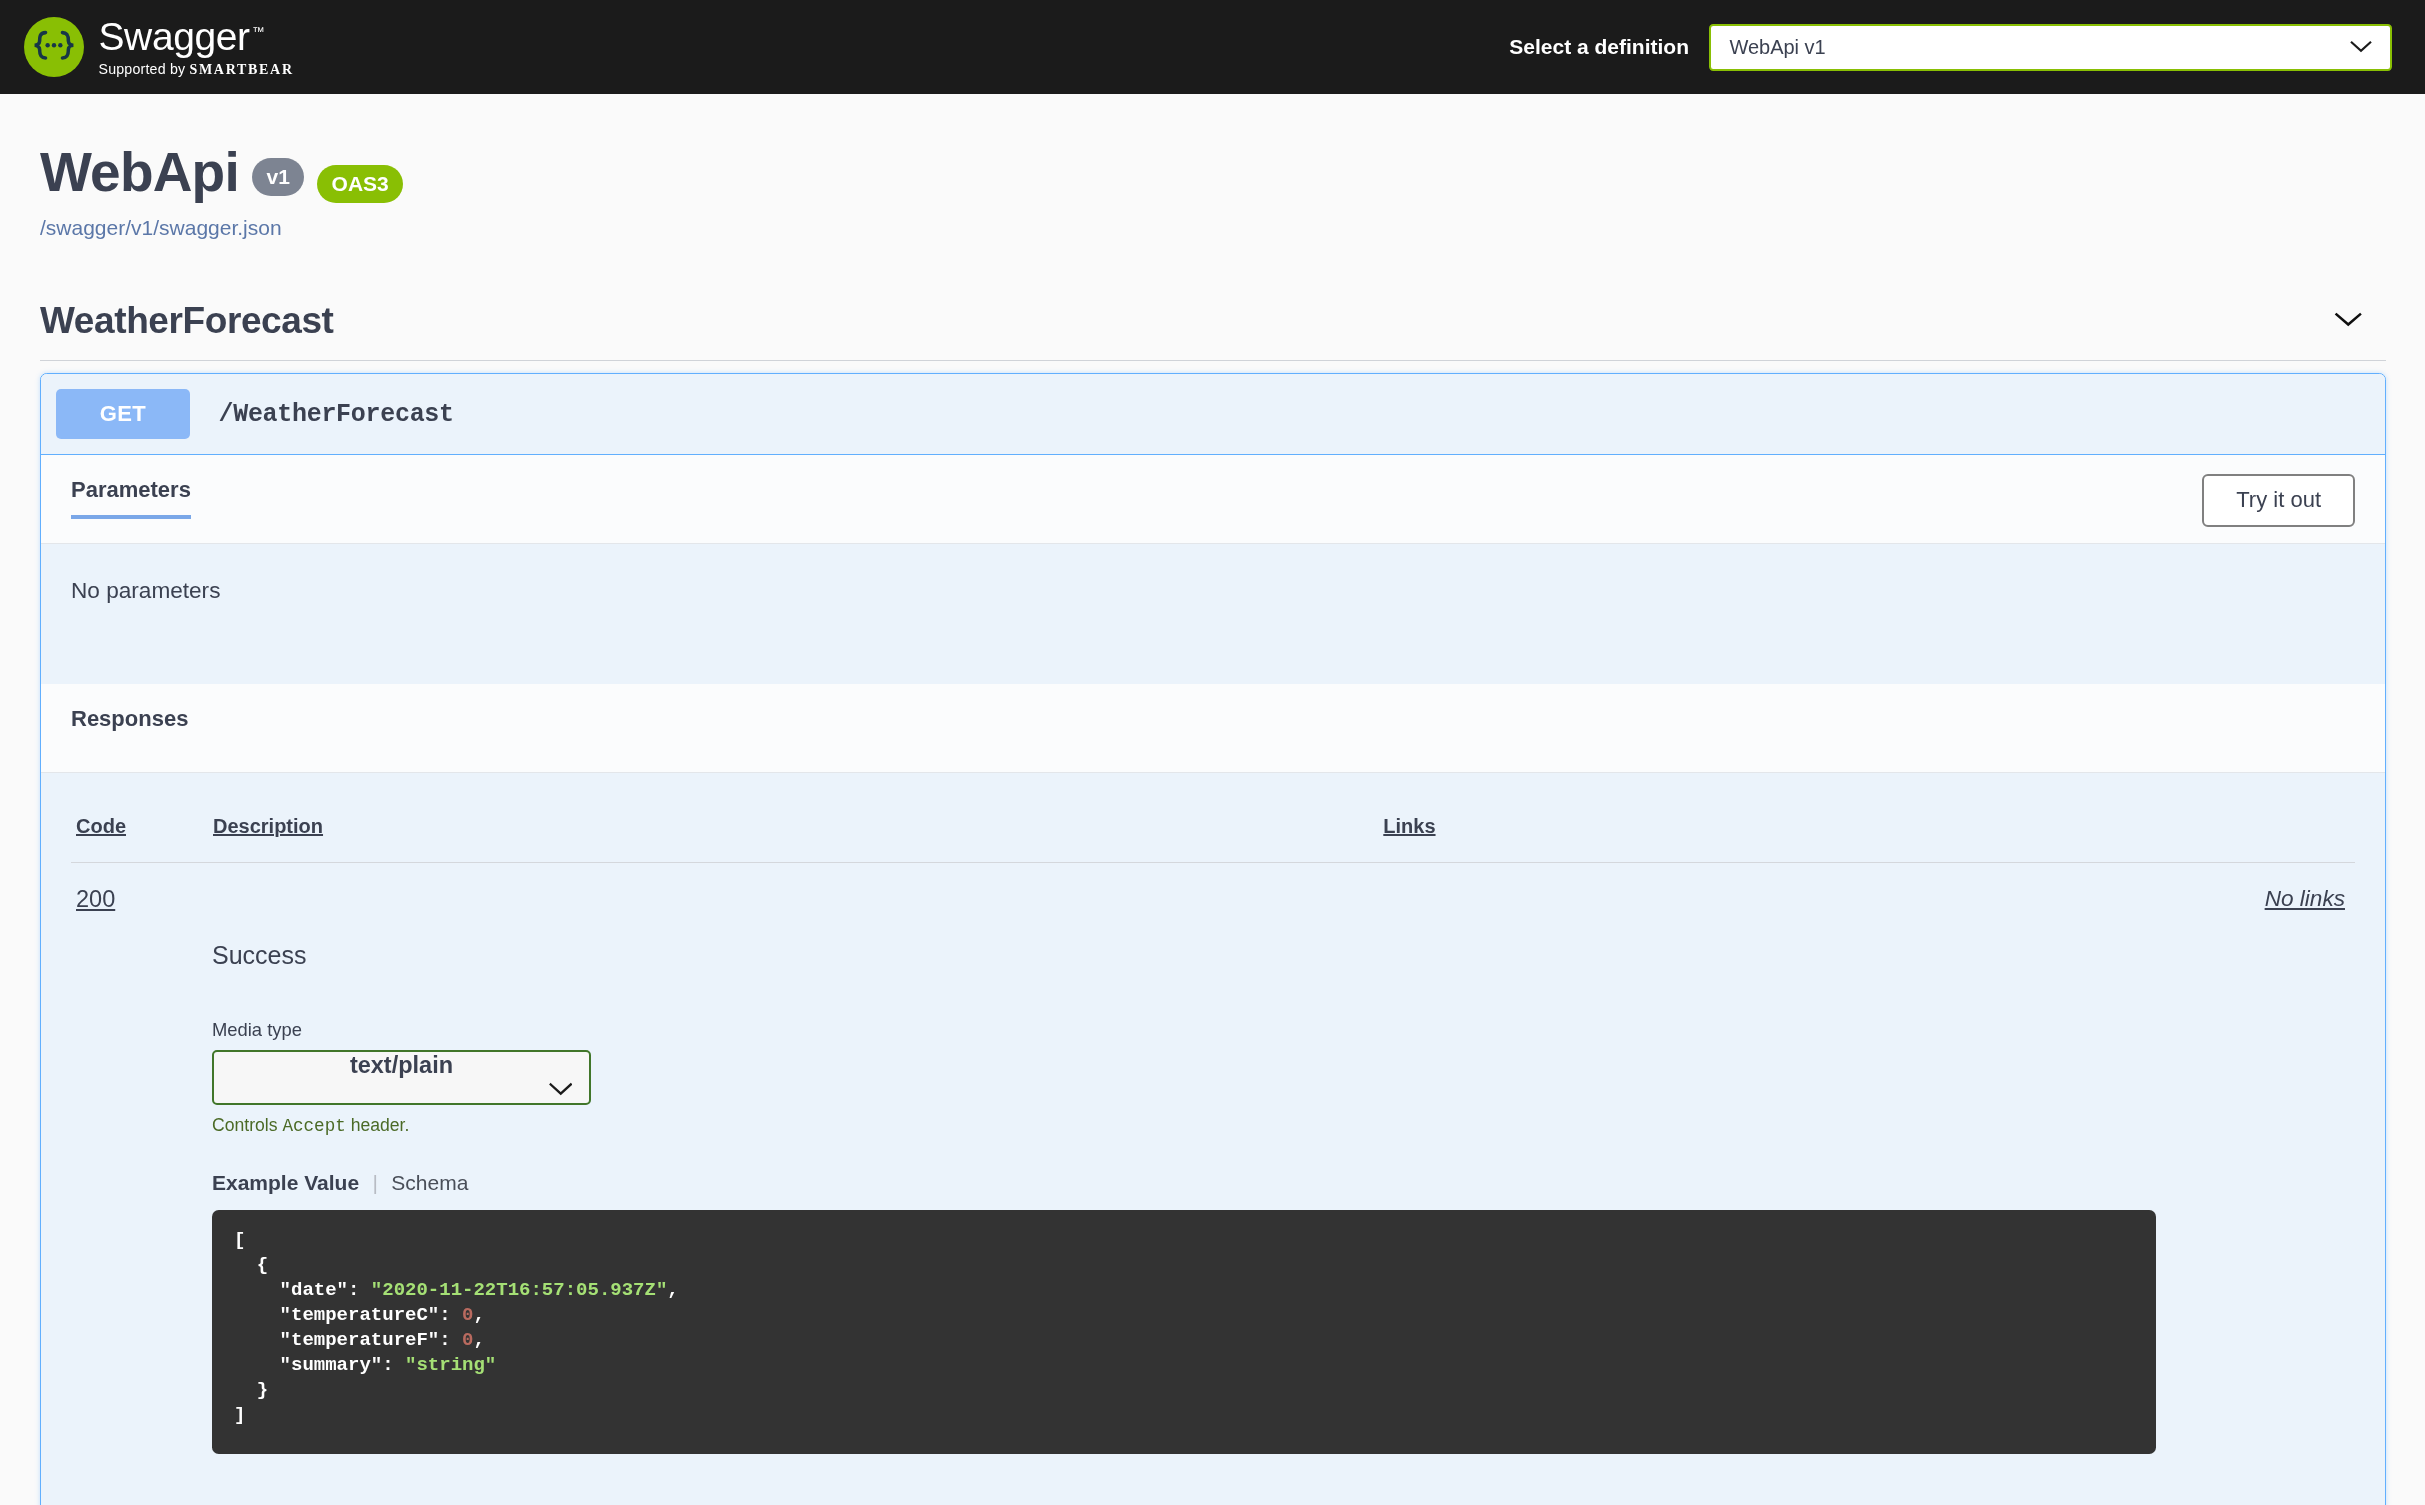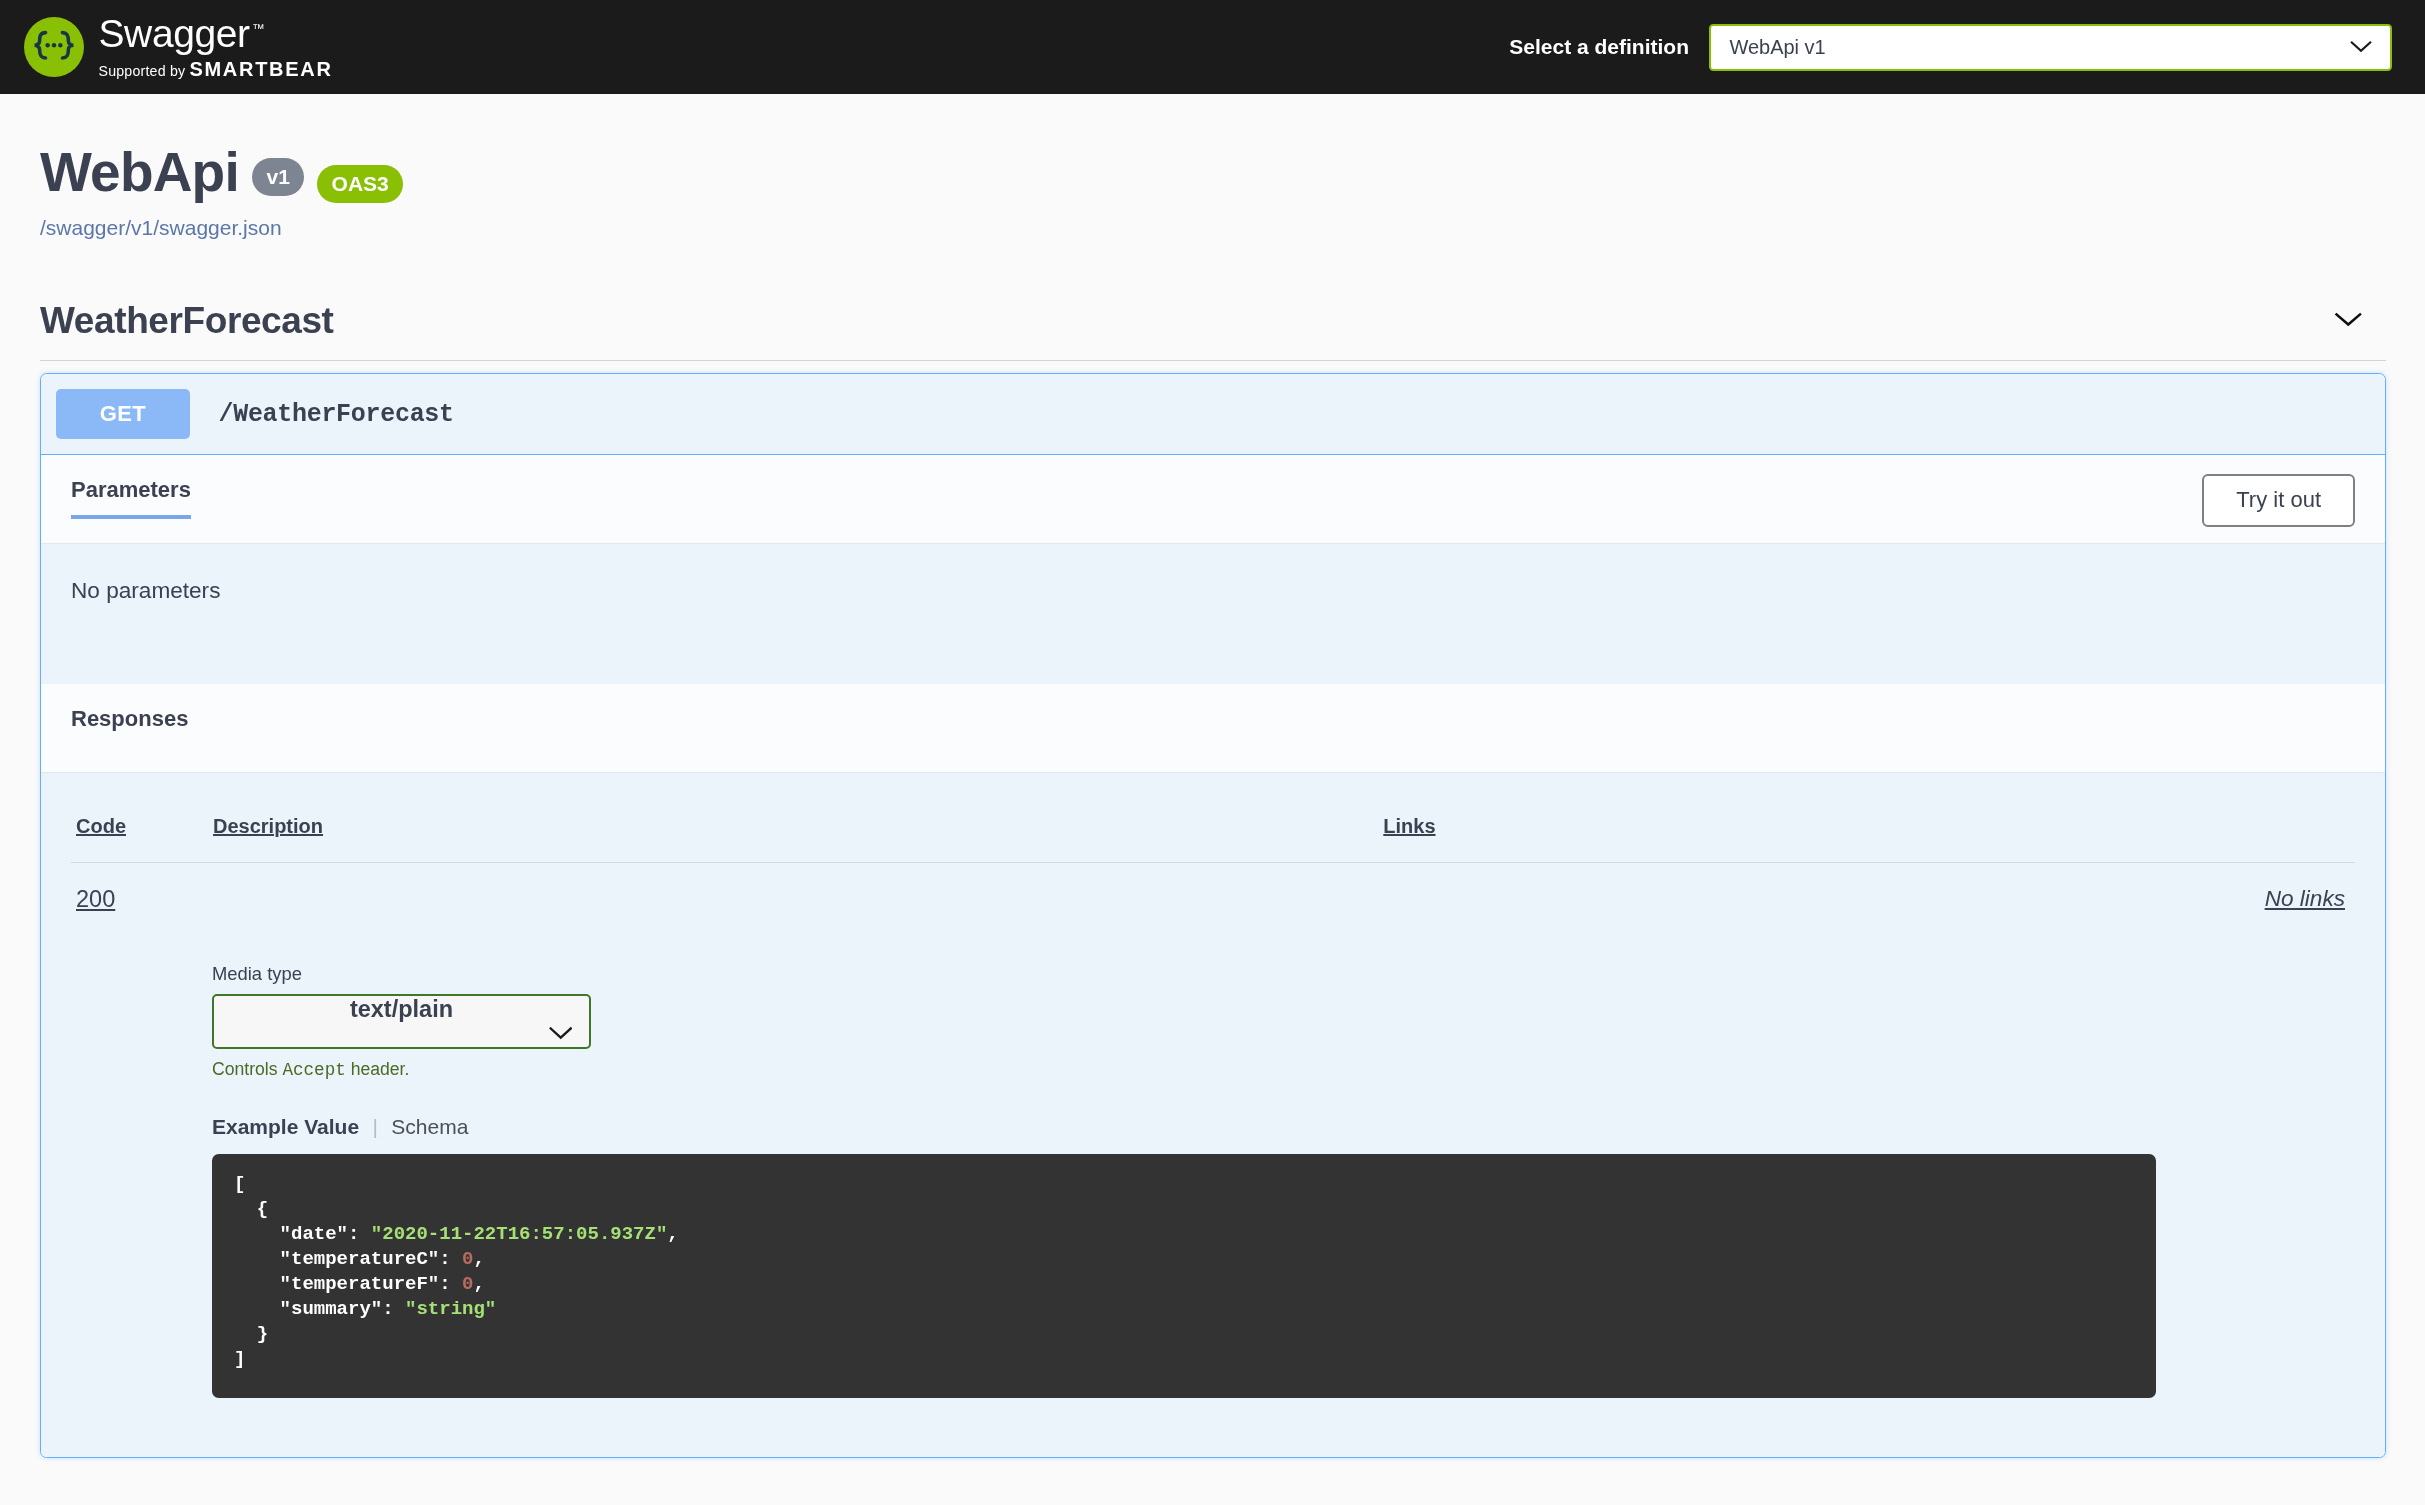--- a/index.html
+++ b/index.html
@@ -50,21 +50,22 @@
   }
   .logo-sub {
     margin-top: 5px;
     font-size: 14.2px;
     color: #ffffff;
     letter-spacing: 0.2px;
   }
   .logo-sub .brand {
     font-weight: 700;
     letter-spacing: 1.7px;
-    font-size: 20px;
+    font-size: 14px;
+    font-family: Liberation Serif, serif;
   }
   .topbar-right {
     margin-left: auto;
     display: flex;
     align-items: center;
     gap: 20px;
   }
   .select-label {
     color: #ffffff;
     font-size: 21px;
@@ -426,20 +427,21 @@
           </thead>
           <tbody>
             <tr>
               <td class="td-code">200</td>
               <td></td>
               <td class="td-links">No links</td>
             </tr>
           </tbody>
         </table>
 
+        <div class="resp-desc">Success</div>
 
         <div class="media-label">Media type</div>
 
         <div class="media-select">
           <span>text/plain</span>
           <span class="chev">
             <svg width="23.5" height="14.2" viewBox="0 0 28 17" aria-hidden="true">
               <path d="M2 3 L14 14 L26 3" fill="none" stroke="#1b1b1b" stroke-width="2.8" stroke-linecap="square"></path>
             </svg>
           </span>

